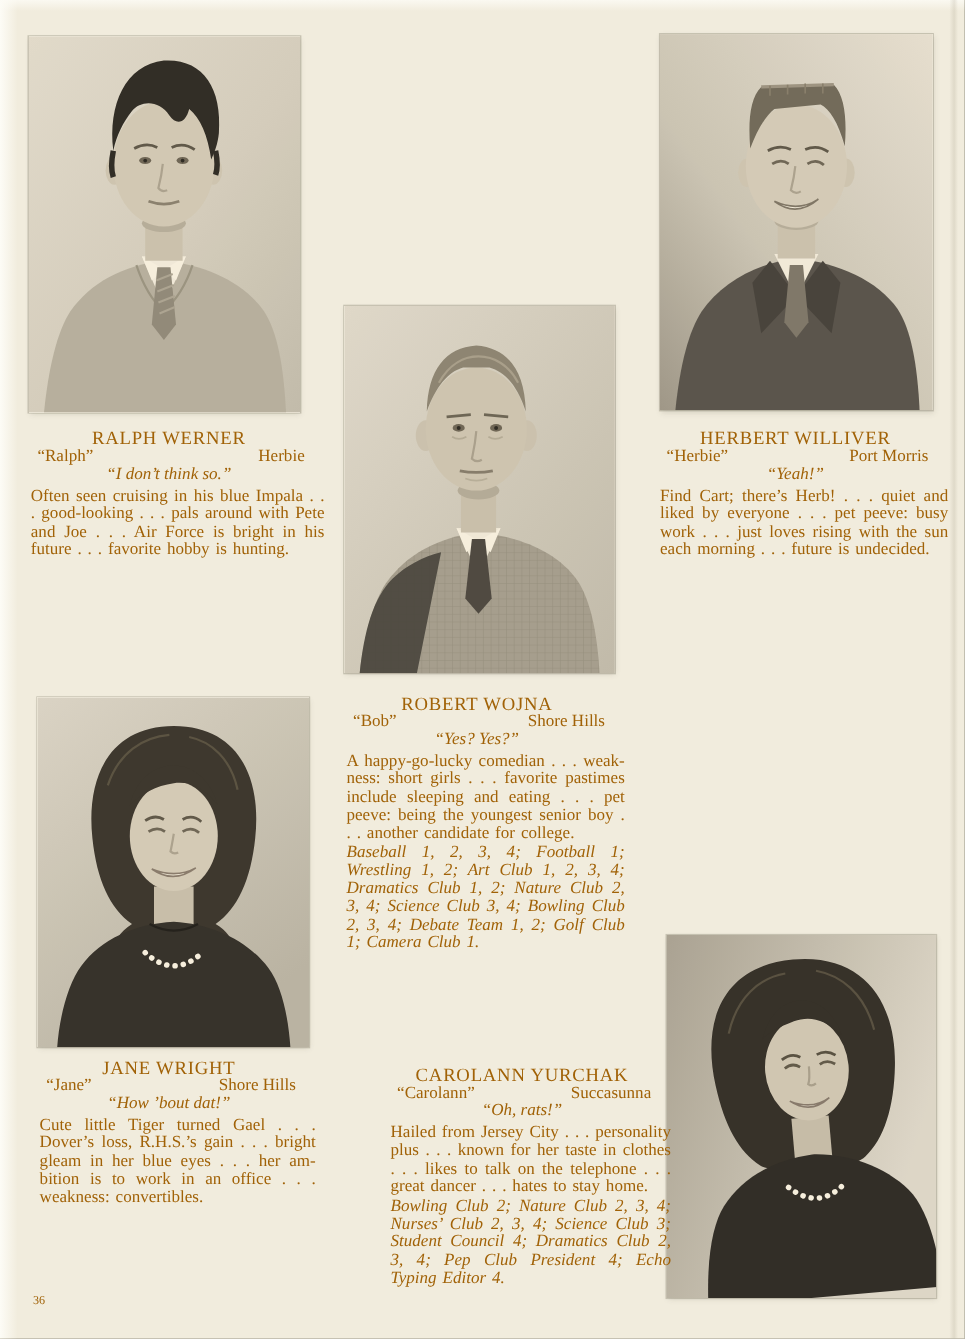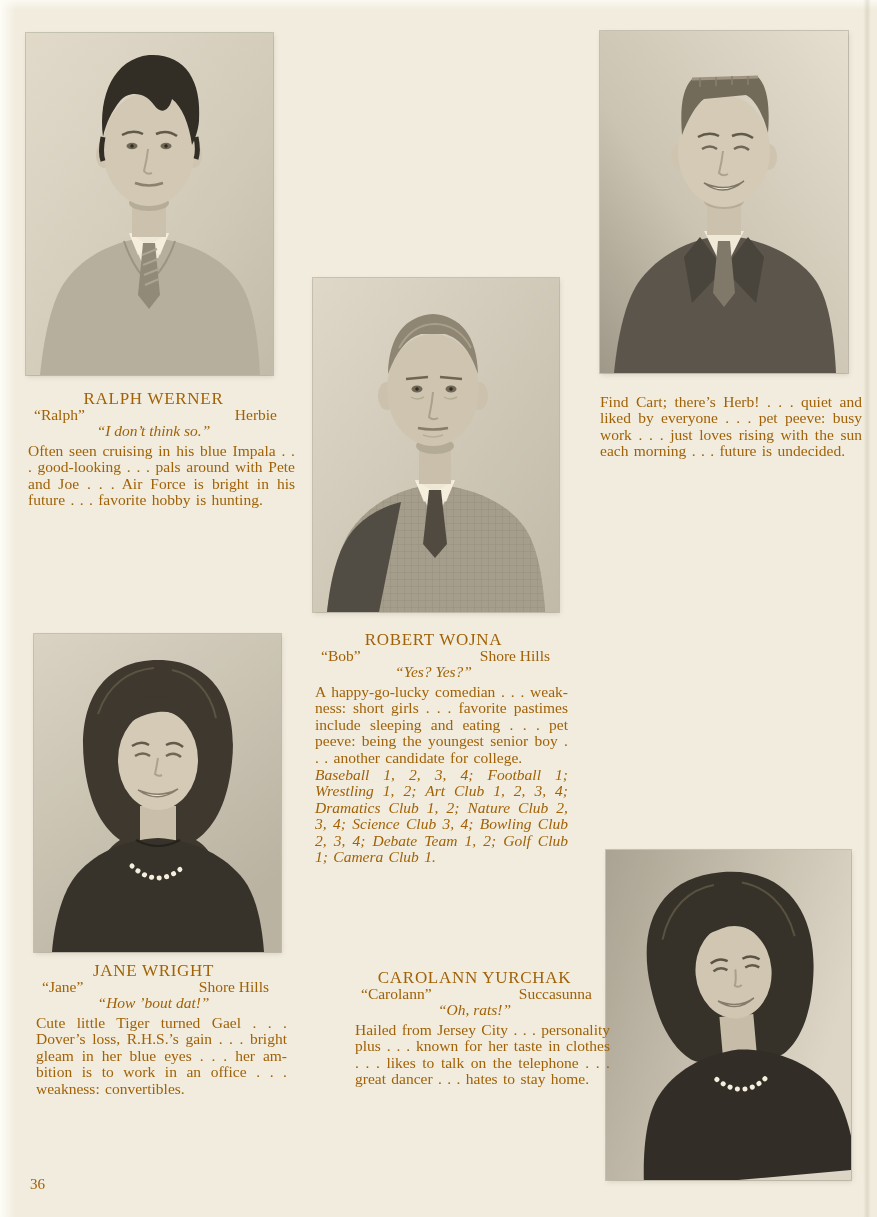--- a/index.html
+++ b/index.html
@@ -23,21 +23,21 @@
     box-shadow:0 0 0 1px rgba(95,88,70,.28), 1px 2px 5px rgba(95,88,70,.18);}
   .photo svg{display:block;width:100%;height:100%;}
 
   .ptext{position:absolute;}
   .p-head{margin-right:16px;}
   .p-name{text-align:center;font-size:17px;line-height:17px;letter-spacing:.7px;white-space:nowrap;}
   .p-row{display:flex;justify-content:space-between;font-size:15.5px;line-height:16px;padding:0 2px 0 6px;}
   .p-quote{text-align:center;font-style:italic;font-size:15.5px;line-height:16px;}
   .p-bio{margin-top:4px;font-size:15.5px;line-height:16.4px;text-align:justify;word-spacing:1.5px;}
   .p-act{font-style:italic;font-size:15.5px;line-height:16.4px;text-align:justify;word-spacing:1.5px;margin-top:1px;}
-  .page-num{position:absolute;left:30px;top:1176px;font-size:15px;}
+  .page-num{position:absolute;left:30px;top:1176px;font-size:11px;}
 </style>
 </head>
 <body>
 
 <div class="page">
 
   <div class="photo" style="left:26px;top:33px;width:247px;height:342px;">
     <svg viewBox="0 0 247 342" preserveAspectRatio="none">
       <defs>
           <linearGradient id="g1" x1="0" y1="0" x2="1" y2="1">
@@ -208,20 +208,28 @@
         <span>“Ralph”</span>
         <span>Herbie</span>
       </div>
       <div class="p-quote">“I don’t think so.”</div>
     </div>
     <div class="p-bio">Often seen cruising in his blue Im­pala . . . good-looking . . . pals around with Pete and Joe . . . Air Force is bright in his future . . . favorite hobby is hunting.</div>
     <div class="p-act"></div>
   </div>
 
   <div class="ptext" style="left:600px;top:390px;width:262px;">
+    <div class="p-head">
+      <div class="p-name">HERBERT WILLIVER</div>
+      <div class="p-row">
+        <span>“Herbie”</span>
+        <span>Port Morris</span>
+      </div>
+      <div class="p-quote">“Yeah!”</div>
+    </div>
     <div class="p-bio">Find Cart; there’s Herb! . . . quiet and liked by everyone . . . pet peeve: busy work . . . just loves rising with the sun each morning . . . future is undecided.</div>
     <div class="p-act"></div>
   </div>
 
   <div class="ptext" style="left:315px;top:631px;width:253px;">
     <div class="p-head">
       <div class="p-name">ROBERT WOJNA</div>
       <div class="p-row">
         <span>“Bob”</span>
         <span>Shore Hills</span>
@@ -247,20 +255,21 @@
   <div class="ptext" style="left:355px;top:969px;width:255px;">
     <div class="p-head">
       <div class="p-name">CAROLANN YURCHAK</div>
       <div class="p-row">
         <span>“Carolann”</span>
         <span>Succasunna</span>
       </div>
       <div class="p-quote">“Oh, rats!”</div>
     </div>
     <div class="p-bio">Hailed from Jersey City . . . person­ality plus . . . known for her taste in clothes . . . likes to talk on the tele­phone . . . great dancer . . . hates to stay home.</div>
+    <div class="p-act">Bowling Club 2; Nature Club 2, 3, 4; Nurses’ Club 2, 3, 4; Science Club 3; Student Council 4; Dramatics Club 2, 3, 4; Pep Club President 4; Echo Typing Editor 4.</div>
   </div>
 
   <div class="page-num">36</div>
 
   <div class="edge-left"></div>
   <div class="edge-top"></div>
   <div class="edge-right"></div>
 </div>
 
 </body></html>

